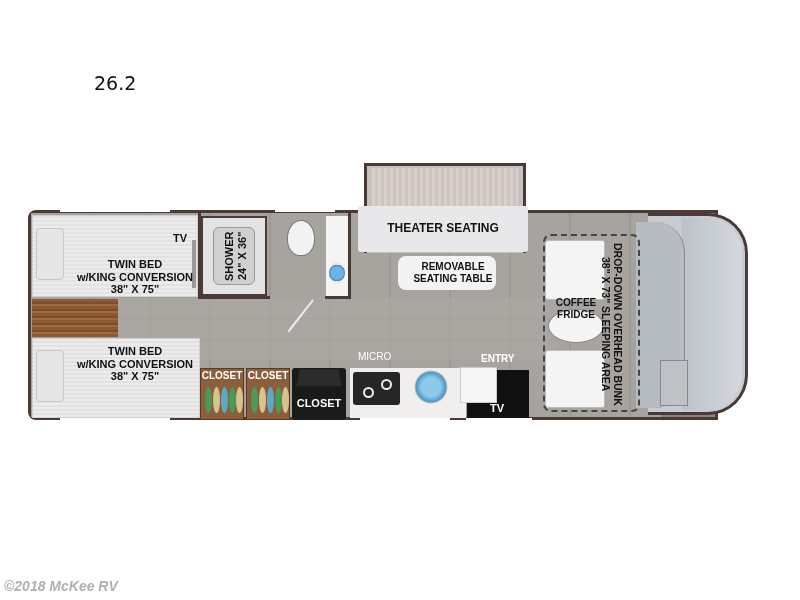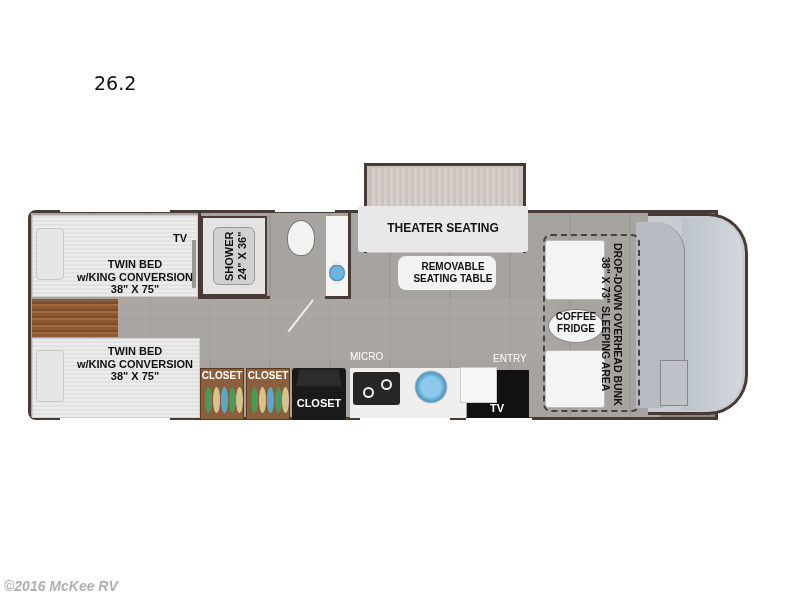--- a/index.html
+++ b/index.html
@@ -135,40 +135,40 @@
   <div class="abs fridge"></div>
   <div class="abs fridge-top"></div>
   <div class="label white-label" style="left:292px;top:397px;width:54px;font-size:11px;">CLOSET</div>
 
   <div class="abs galley"></div>
   <div class="abs cooktop">
     <div class="abs burner" style="left:10px;top:15px;"></div>
     <div class="abs burner" style="left:28px;top:7px;"></div>
   </div>
   <div class="abs ksink"></div>
-  <div class="label white-label" style="left:350px;top:351px;font-size:10px;font-weight:normal;">MICRO</div>
+  <div class="label white-label" style="left:358px;top:351px;font-size:10px;font-weight:normal;">MICRO</div>
 
   <div class="abs tv-cab"></div>
   <div class="abs entry-step"></div>
-  <div class="label white-label" style="left:481px;top:353px;font-size:10px;font-weight:normal;margin-left:12px;">ENTRY</div>
+  <div class="label white-label" style="left:481px;top:353px;font-size:10px;font-weight:bold;">ENTRY</div>
   <div class="label white-label" style="left:490px;top:402px;font-size:11px;">TV</div>
   <div class="abs window" style="left:466px;top:418px;width:66px;height:3px;"></div>
 
   <div class="abs cab"></div>
   <div class="abs cab-glass"></div>
   <div class="abs dash"></div>
   <div class="abs" style="left:660px;top:360px;width:26px;height:44px;border:1px solid #888;background:#bfc3c8;"></div>
 
   <div class="abs chair" style="left:545px;top:240px;width:60px;height:60px;"></div>
   <div class="abs chair" style="left:545px;top:350px;width:60px;height:58px;"></div>
   <div class="abs bunk"></div>
   <div class="abs coffee"></div>
-  <div class="label" style="left:548px;top:311px;width:56px;font-size:10px;">
+  <div class="label" style="left:548px;top:297px;width:56px;font-size:10px;">
     <div>COFFEE</div>
     <div>FRIDGE</div>
   </div>
   <div class="label vert" style="left:600px;top:238px;height:172px;font-size:10.5px;">
     <span>DROP-DOWN OVERHEAD BUNK</span>
     <span>38" X 73" SLEEPING AREA</span>
   </div>
 </div>
 
-<div class="abs copyright">©2016 McKee RV</div>
+<div class="abs copyright">©2018 McKee RV</div>
 
 </body></html>

